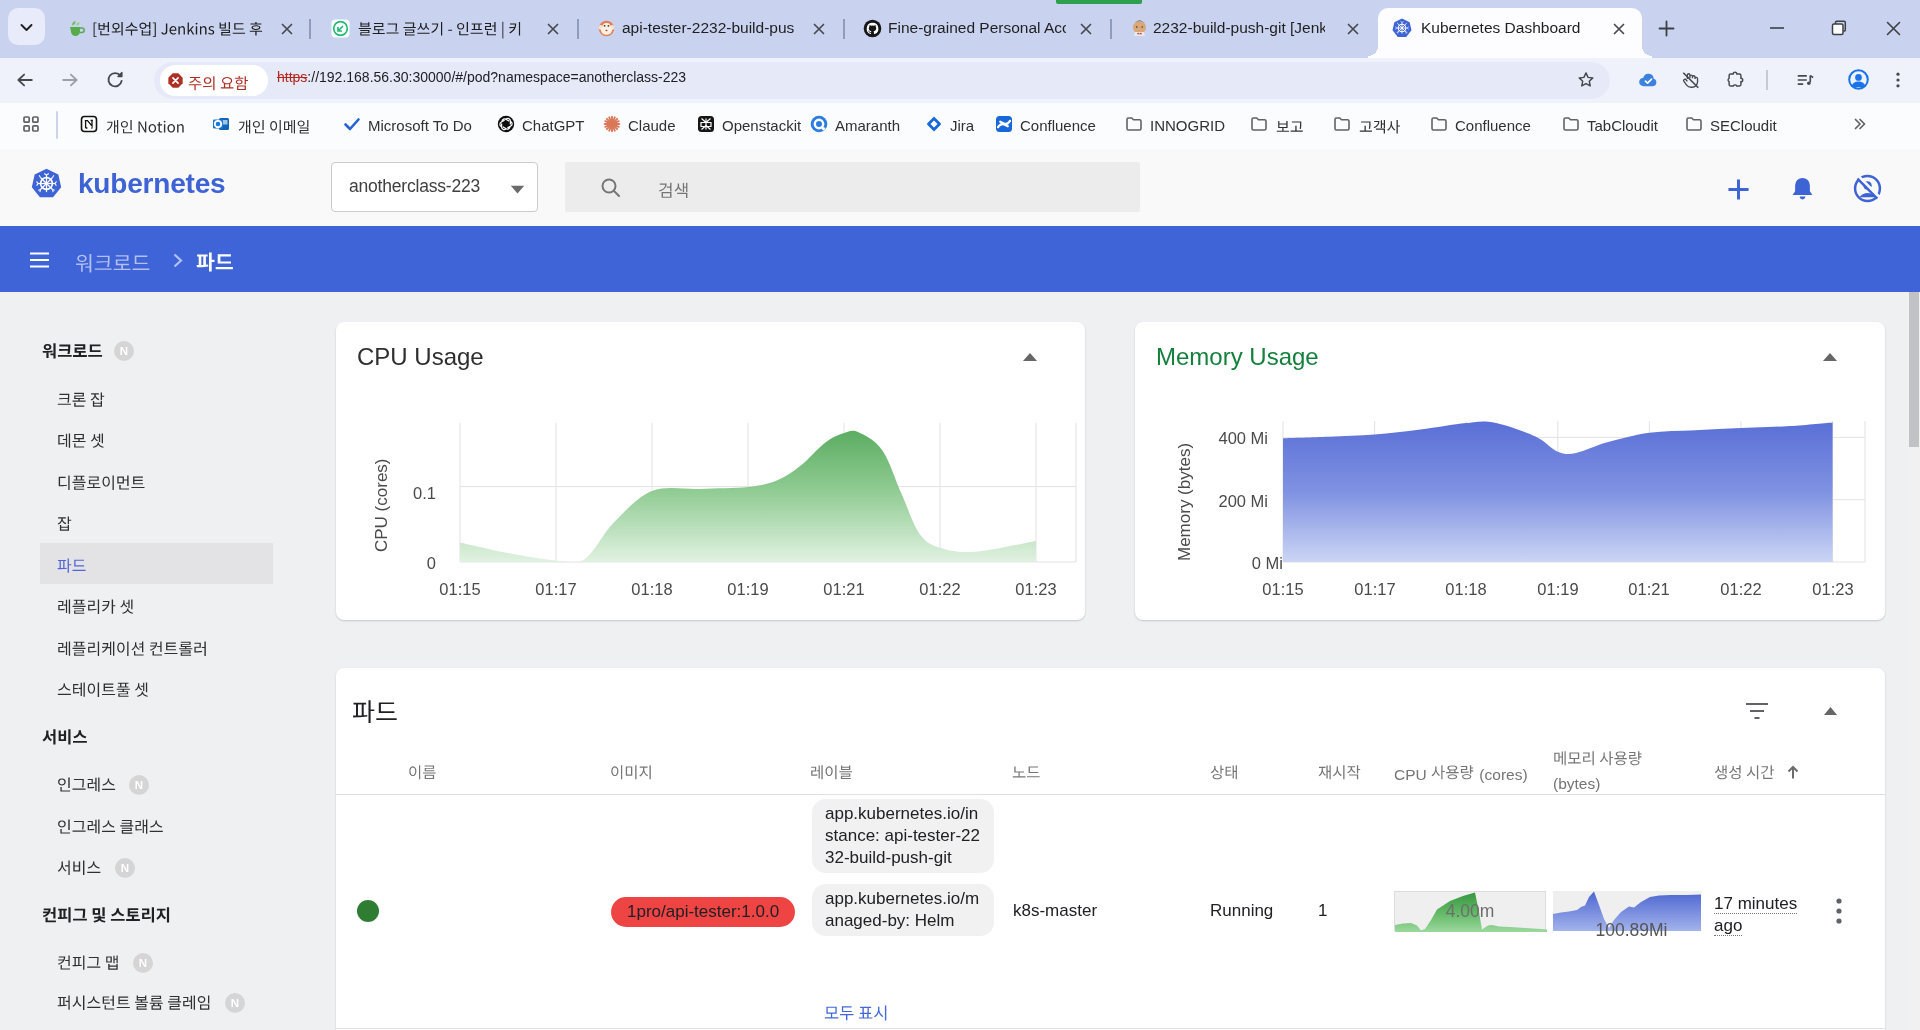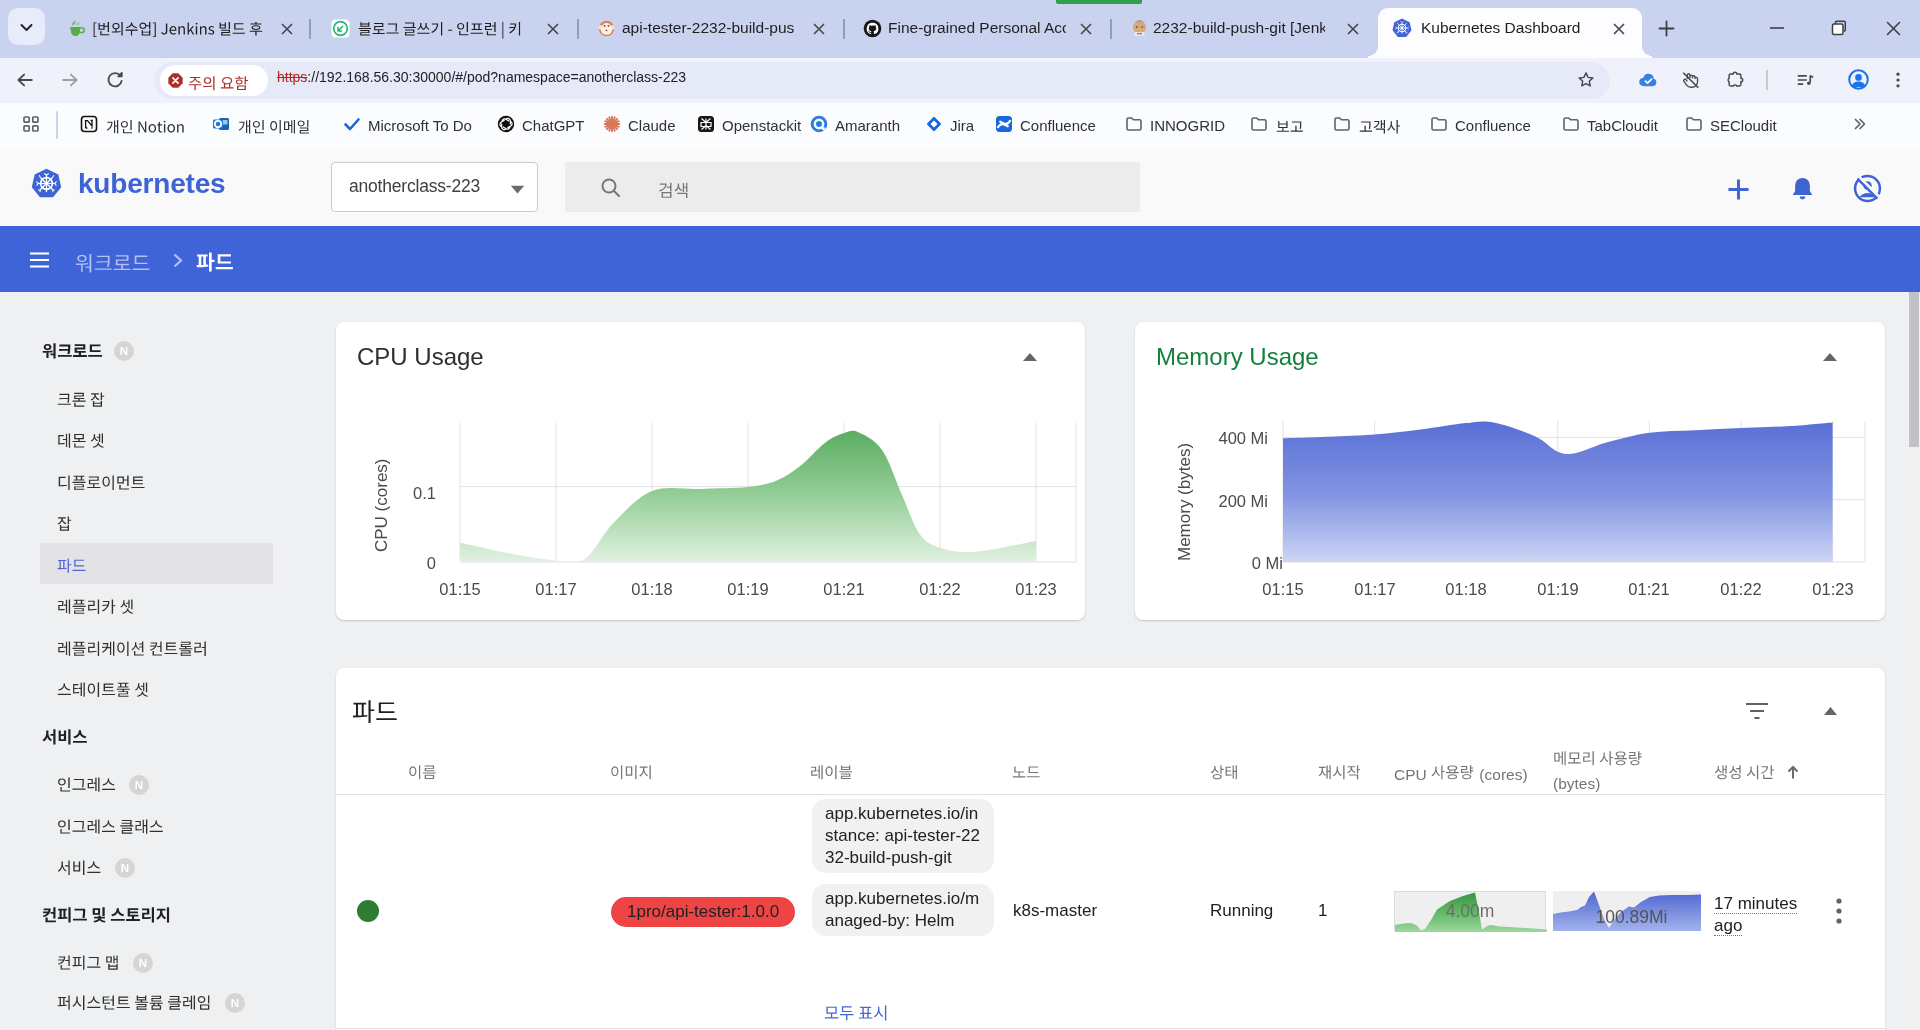--- a/index.html
+++ b/index.html
@@ -695,21 +695,21 @@
       <svg width="148" height="40" viewBox="0 0 148 40" style="position:absolute;left:0;top:0">
         <defs>
           <linearGradient id="gsm" x1="0" y1="0" x2="0" y2="1">
             <stop offset="0" stop-color="#4d66d0"></stop>
             <stop offset="1" stop-color="#a3b3ec"></stop>
           </linearGradient>
         </defs>
         <path d="M0 23 L8 21.5 L16 20.5 L24 19 L28 16 L32 14.5 L36 6 L41 0.5 L46 14 L51 28 L56 37 L61 29 L68 21 L76 15.5 L81 16.5 L88 11 L97 6 L106 4.5 L118 4 L134 4 L148 3.5 L148 40 L0 40 Z" fill="url(#gsm)"></path>
       </svg>
     </div>
-<div style="position:absolute;left:1217px;top:223px;width:148px;height:52px;display:flex;align-items:center;justify-content:center;padding-left:9px;font-size:17.5px;color:#555;box-sizing:border-box">100.89Mi</div>
+<div style="position:absolute;left:1217px;top:236px;width:148px;height:52px;display:flex;align-items:center;justify-content:center;padding-left:9px;font-size:17.5px;color:#555;box-sizing:border-box">100.89Mi</div>
 <div style="position:absolute;left:1378px;top:225px;width:100px;font-size:17px;line-height:22px;color:#202124"><span style="border-bottom:1.5px dotted #777">17 minutes</span><br><span style="border-bottom:1.5px dotted #777">ago</span></div>
 <svg style="position:absolute;left:1500px;top:229px" width="6" height="28" viewBox="0 0 6 28">
       <g fill="#5f6368">
         <circle cx="3" cy="4" r="2.6"></circle>
         <circle cx="3" cy="14" r="2.6"></circle>
         <circle cx="3" cy="24" r="2.6"></circle>
       </g>
     </svg>
 <div style="position:absolute;left:0;top:360px;width:1549px;height:1px;background:#e0e0e0"></div>
 </div>

